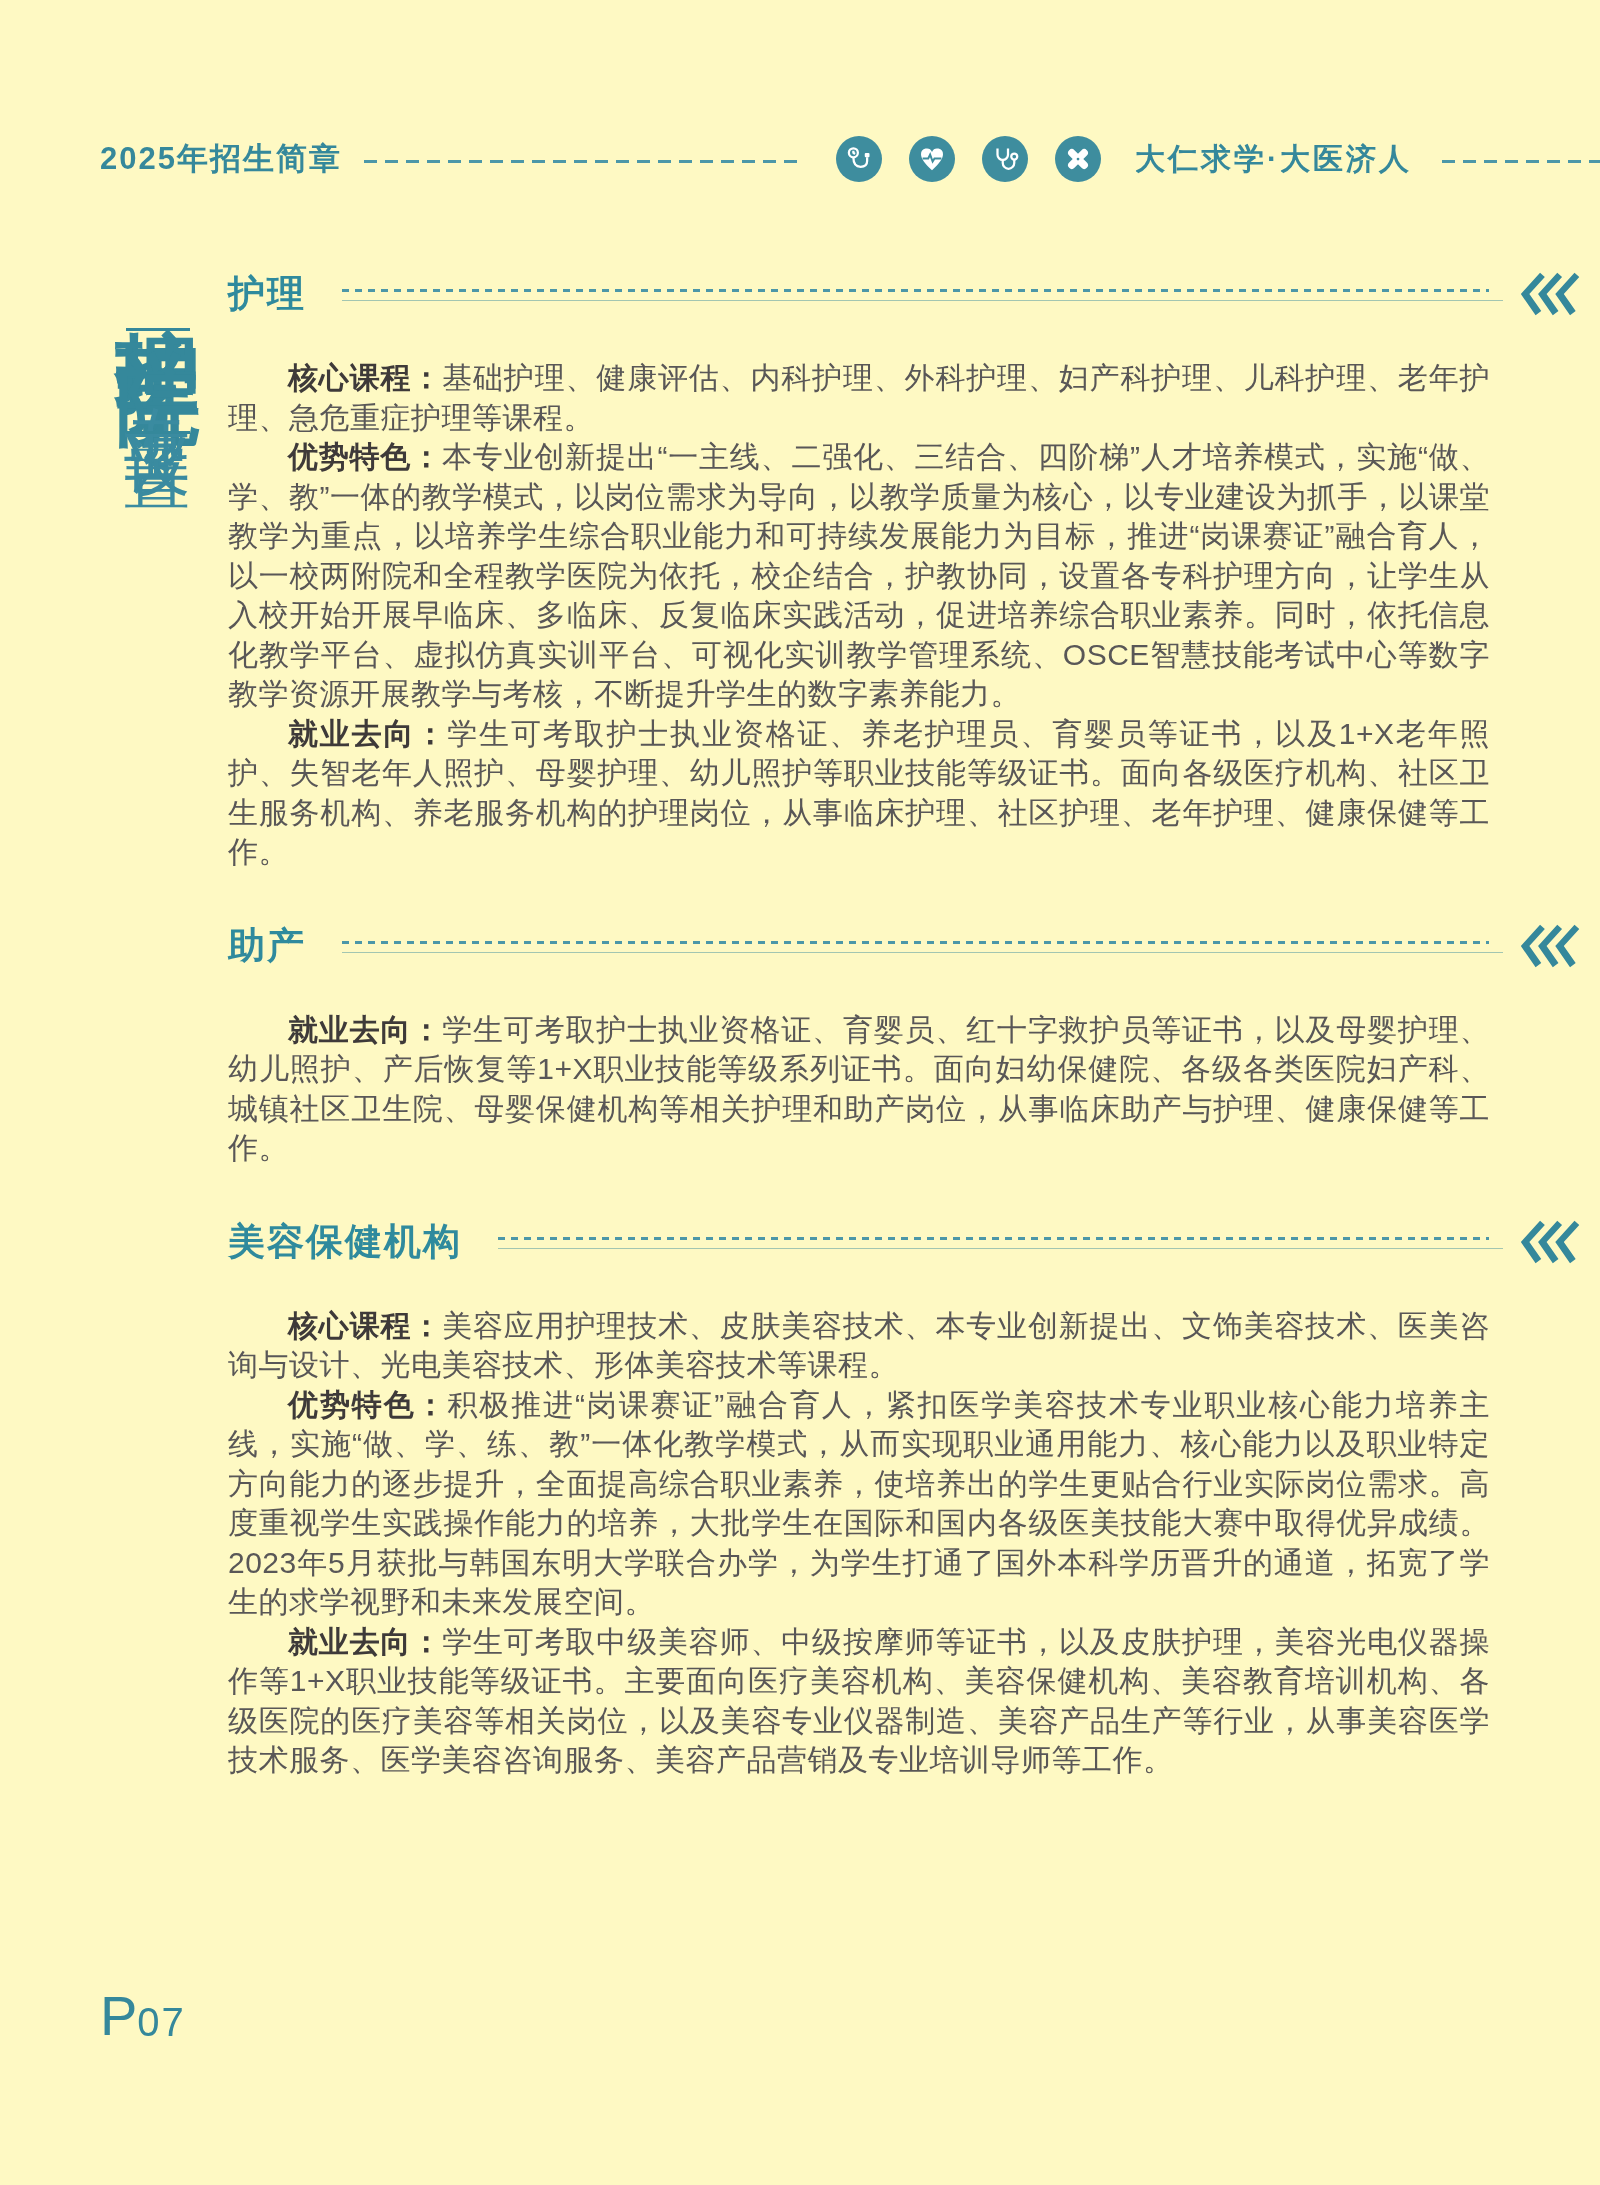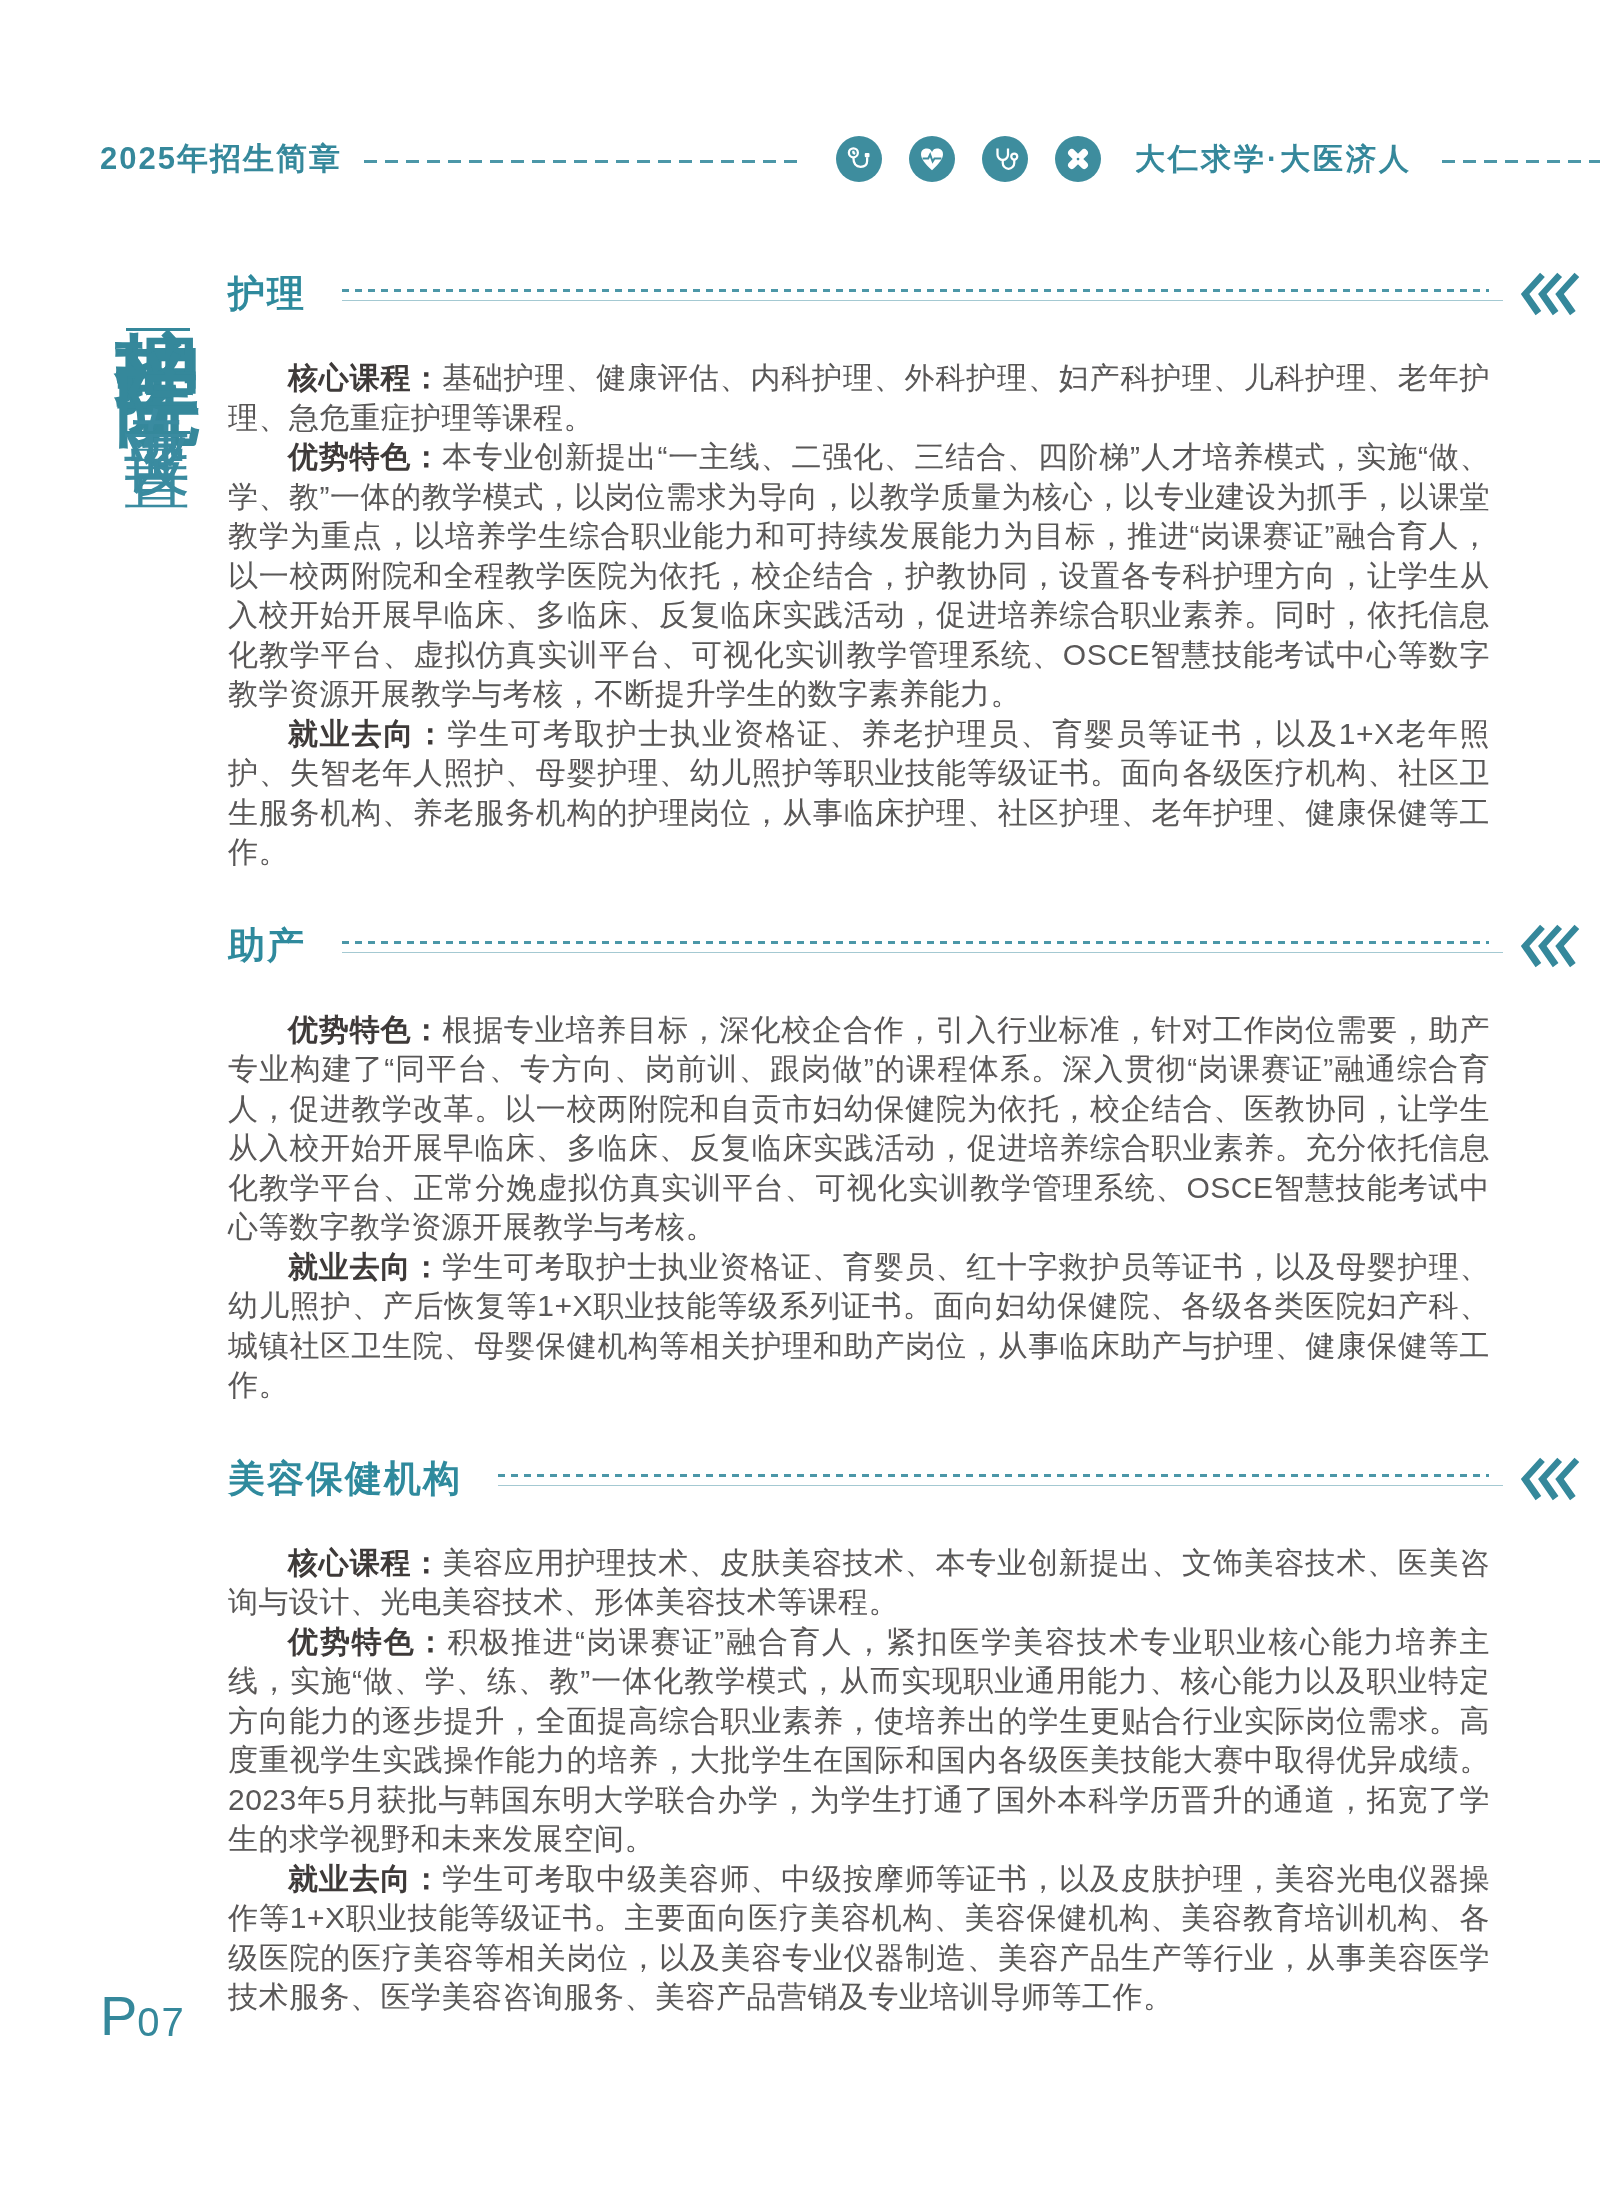--- a/index.html
+++ b/index.html
@@ -1,21 +1,21 @@
 <!DOCTYPE html>
 <html><head>
 <meta charset="utf-8">
 <style>
   * { margin:0; padding:0; box-sizing:border-box; }
   html,body { background:#e8e8e8; }
   .page {
     position:relative;
     width:1600px; height:2185px;
     margin:0 auto;
-    background:#ffffff;
+    background:#fef9c3;
     font-family:"Liberation Sans", sans-serif;
     overflow:hidden;
   }
   
   .header {
     position:absolute; top:130px; left:100px; right:0; height:58px;
     display:flex; align-items:center;
   }
   .h-title { font-size:31px; font-weight:bold; color:#35889B; letter-spacing:2px; white-space:nowrap; }
   .dash-lg {
@@ -162,21 +162,20 @@
         <div class="sec-dash"></div>
         <div class="chevrons">
           <svg viewBox="0 0 64 46" fill="none" stroke="#35889B" stroke-width="7">
             <path d="M22 3 L6 23 L22 43"></path>
               <path d="M40 3 L24 23 L40 43"></path>
               <path d="M58 3 L42 23 L58 43"></path>
           </svg>
         </div>
       </div>
       <div class="sec-body">
-        <p><b>优势特色：</b><span>根据专业培养目标，深化校企合作，引入行业标准，针对工作岗位需要，助产专业构建了“同平台、专方向、岗前训、跟岗做”的课程体系。深入贯彻“岗课赛证”融通综合育人，促进教学改革。以一校两附院和自贡市妇幼保健院为依托，校企结合、医教协同，让学生从入校开始开展早临床、多临床、反复临床实践活动，促进培养综合职业素养。充分依托信息化教学平台、正常分娩虚拟仿真实训平台、可视化实训教学管理系统、OSCE智慧技能考试中心等数字教学资源开展教学与考核。</span></p>
         <p><b>就业去向：</b><span>学生可考取护士执业资格证、育婴员、红十字救护员等证书，以及母婴护理、幼儿照护、产后恢复等1+X职业技能等级系列证书。面向妇幼保健院、各级各类医院妇产科、城镇社区卫生院、母婴保健机构等相关护理和助产岗位，从事临床助产与护理、健康保健等工作。</span></p>
       </div>
     </section>
 
     <section class="section">
       <div class="sec-head">
         <h2 class="sec-title">美容保健机构</h2>
         <div class="sec-dash"></div>
         <div class="chevrons">
           <svg viewBox="0 0 64 46" fill="none" stroke="#35889B" stroke-width="7">

